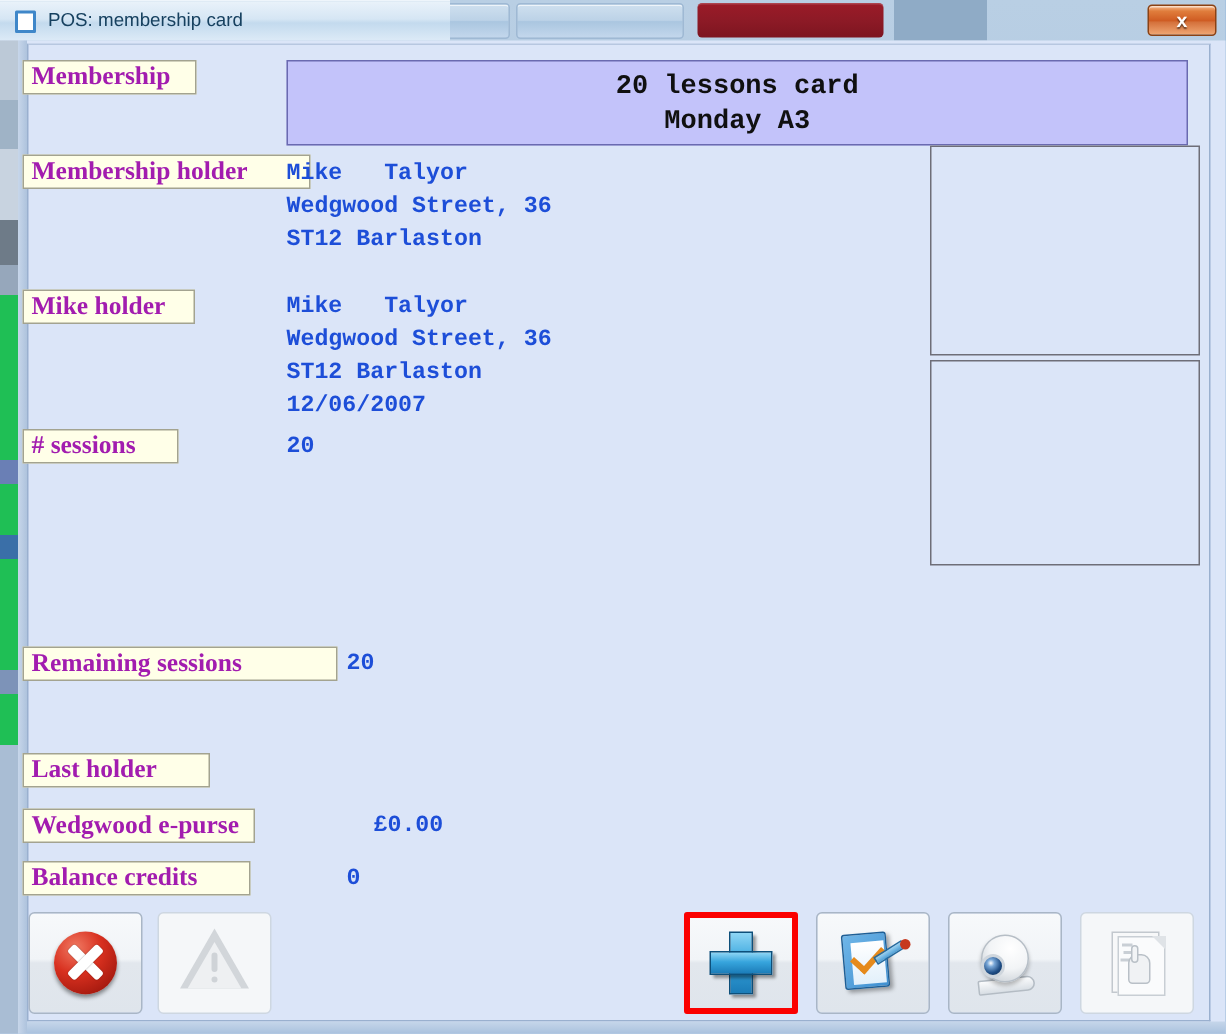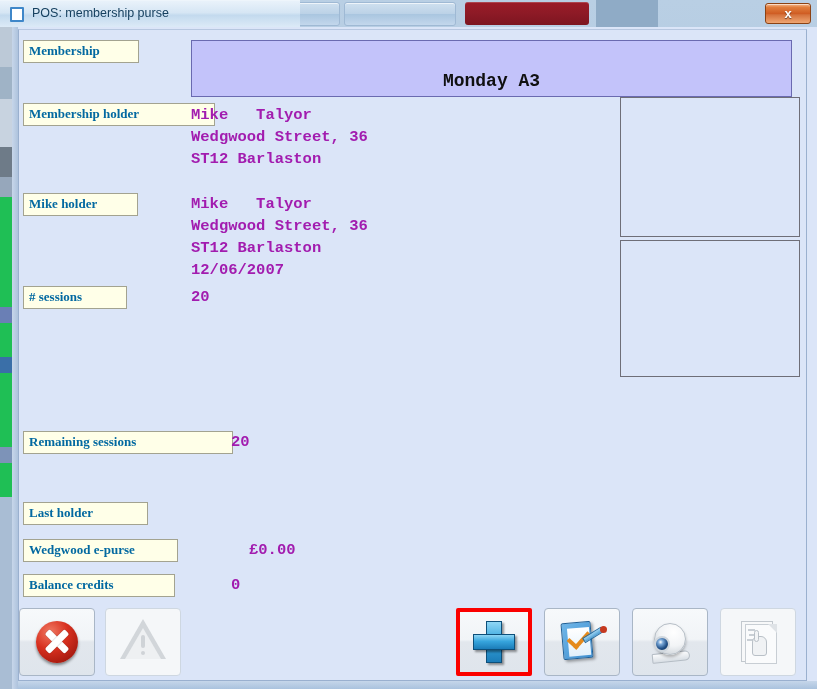--- a/index.html
+++ b/index.html
@@ -166,35 +166,34 @@
   }
 
   
   .flabel {
     position: absolute;
     background: #ffffe8;
     border: 1px solid #a3a390;
     box-sizing: border-box;
     font-family: "Liberation Serif", serif;
     font-weight: bold;
-    font-size: 13px;
-    color: #0369a1;
+    font-size: 17px;
+    color: #a21caf;
     padding: 1px 5px 2px 5px;
     white-space: nowrap;
     line-height: 18px;
-    margin-left: 8px;
   }
 
   
   .fval {
     position: absolute;
     font-family: "Liberation Mono", "DejaVu Sans Mono", monospace;
     font-size: 15.5px;
     font-weight: bold;
-    color: #a21caf;
+    color: #1d4ed8;
     white-space: pre;
     line-height: 22px;
   }
 
   
   #membership-box {
     position: absolute;
     left: 172px;
     top: 10px;
     width: 601px;
@@ -409,34 +408,34 @@
   <div class="tb-slot" style="left:344px; width:110px;"></div>
   <div class="tb-red"></div>
   <div class="tb-grey"></div>
 </div>
 
 <div id="window">
 
   <div id="titlebar">
     <div id="title-left">
       <div id="win-icon"></div>
-      <div id="win-title">POS: membership purse</div>
+      <div id="win-title">POS: membership card</div>
     </div>
     <div id="close-btn">x</div>
   </div>
 
   <div id="client">
 
     <div id="left-strip"></div>
     <div id="left-strip-edge"></div>
 
     <div id="client-inner">
 
       <div class="flabel" style="left:-4px; top:10px; width:116px;">Membership</div>
-      <div id="membership-box"><br><span>Monday A3</span></div>
+      <div id="membership-box"><span>20 lessons card</span><br><span>Monday A3</span></div>
 
       <div class="flabel" style="left:-4px; top:73px; width:192px;">Membership holder</div>
       <div class="fval" style="left:172px; top:74px;">Mike   Talyor</div>
       <div class="fval" style="left:172px; top:96px;">Wedgwood Street, 36</div>
       <div class="fval" style="left:172px; top:118px;">ST12 Barlaston</div>
 
       <div class="flabel" style="left:-4px; top:163px; width:115px;">Mike holder</div>
       <div class="fval" style="left:172px; top:163px;">Mike   Talyor</div>
       <div class="fval" style="left:172px; top:185px;">Wedgwood Street, 36</div>
       <div class="fval" style="left:172px; top:207px;">ST12 Barlaston</div>

